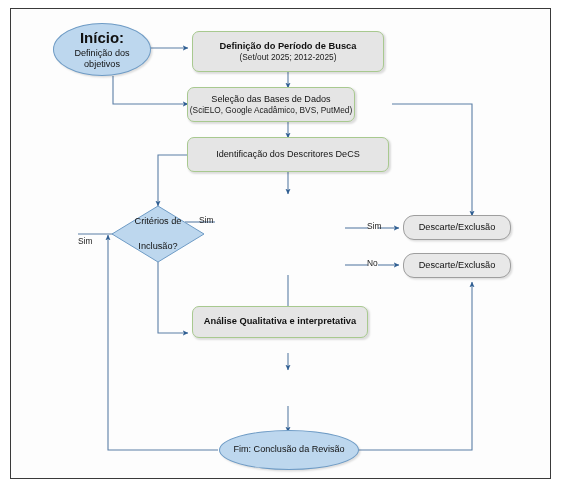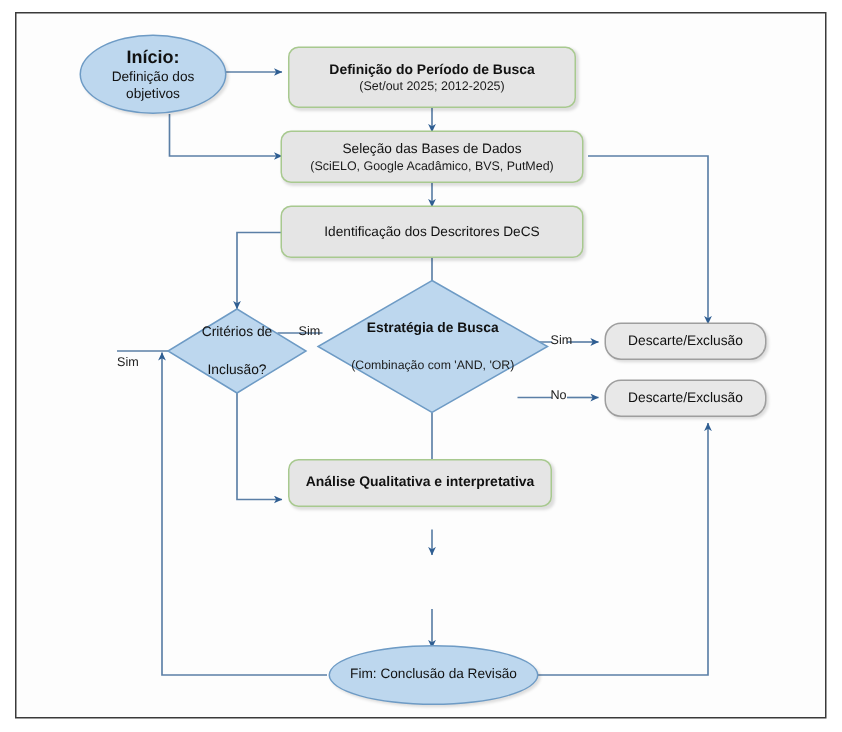--- a/index.html
+++ b/index.html
@@ -64,21 +64,21 @@
     font-size: 8.3px;
     color: #1a1a1a;
   }
   .ellipse {
     background: #bdd7ee;
     border: 1px solid #6e9bc5;
     border-radius: 50%;
     box-shadow: 1.5px 1.5px 2px rgba(0,0,0,0.13);
   }
   .ellipse .t1 {
-    font-size: 12px;
+    font-size: 15px;
     color: #111111;
     font-weight: bold;
   }
   .ellipse .t2 {
     font-size: 9.1px;
     color: #111111;
   }
   .greybox {
     background: #e8e8e8;
     border: 1px solid #9e9e9e;
@@ -188,48 +188,39 @@
     <div class="t1">Início:</div>
     <div class="t2">Definição dos</div>
     <div class="t2">objetivos</div>
   </div>
 
   <div class="node nbox" style="left:192px; top:31px; width:192px; height:41px;">
     <div class="t1">Definição do Período de Busca</div>
     <div class="t2">(Set/out 2025; 2012-2025)</div>
   </div>
 
-  <div class="node nbox" style="left:187px; top:87px; width:202px; height:35px;">
+  <div class="node nbox" style="left:187px; top:87px; width:168px; height:35px;">
     <div class="t1 reg">Seleção das Bases de Dados</div>
     <div class="t2">(SciELO, Google Acadâmico, BVS, PutMed)</div>
   </div>
 
   <div class="node nbox" style="left:187px; top:137px; width:202px; height:35px;">
     <div class="t1 reg">Identificação dos Descritores DeCS</div>
   </div>
 
   <div class="diamond-wrap" style="left:111px; top:205px; width:94px; height:58px;">
     <svg class="diamond-svg" width="94" height="58" viewBox="0 0 94 58">
       <polygon points="47,1 93,29 47,57 1,29" fill="#bdd7ee" stroke="#6e9bc5" stroke-width="1"></polygon>
     </svg>
     <div class="diamond-label">
       <div class="t1 reg">Critérios de</div>
       <div class="t1 reg">Inclusão?</div>
     </div>
   </div>
 
-  <div class="diamond-wrap" style="left:211px; top:186px; width:155px; height:90px;">
-    <svg class="diamond-svg" width="155" height="90" viewBox="0 0 155 90">
-      <polygon points="77,1 154,45 77,89 1,45" fill="#bdd7ee" stroke="#6e9bc5" stroke-width="1"></polygon>
-    </svg>
-    <div class="diamond-label">
-      <div class="t1">Estratégia de Busca</div>
-      <div class="t2">(Combinação com 'AND, 'OR)</div>
-    </div>
-  </div>
 
   <div class="node greybox" style="left:403px; top:215px; width:108px; height:25px;">
     <div class="t1">Descarte/Exclusão</div>
   </div>
 
   <div class="node greybox" style="left:403px; top:253px; width:108px; height:25px;">
     <div class="t1">Descarte/Exclusão</div>
   </div>
 
   <div class="node nbox" style="left:192px; top:306px; width:176px; height:32px;">

